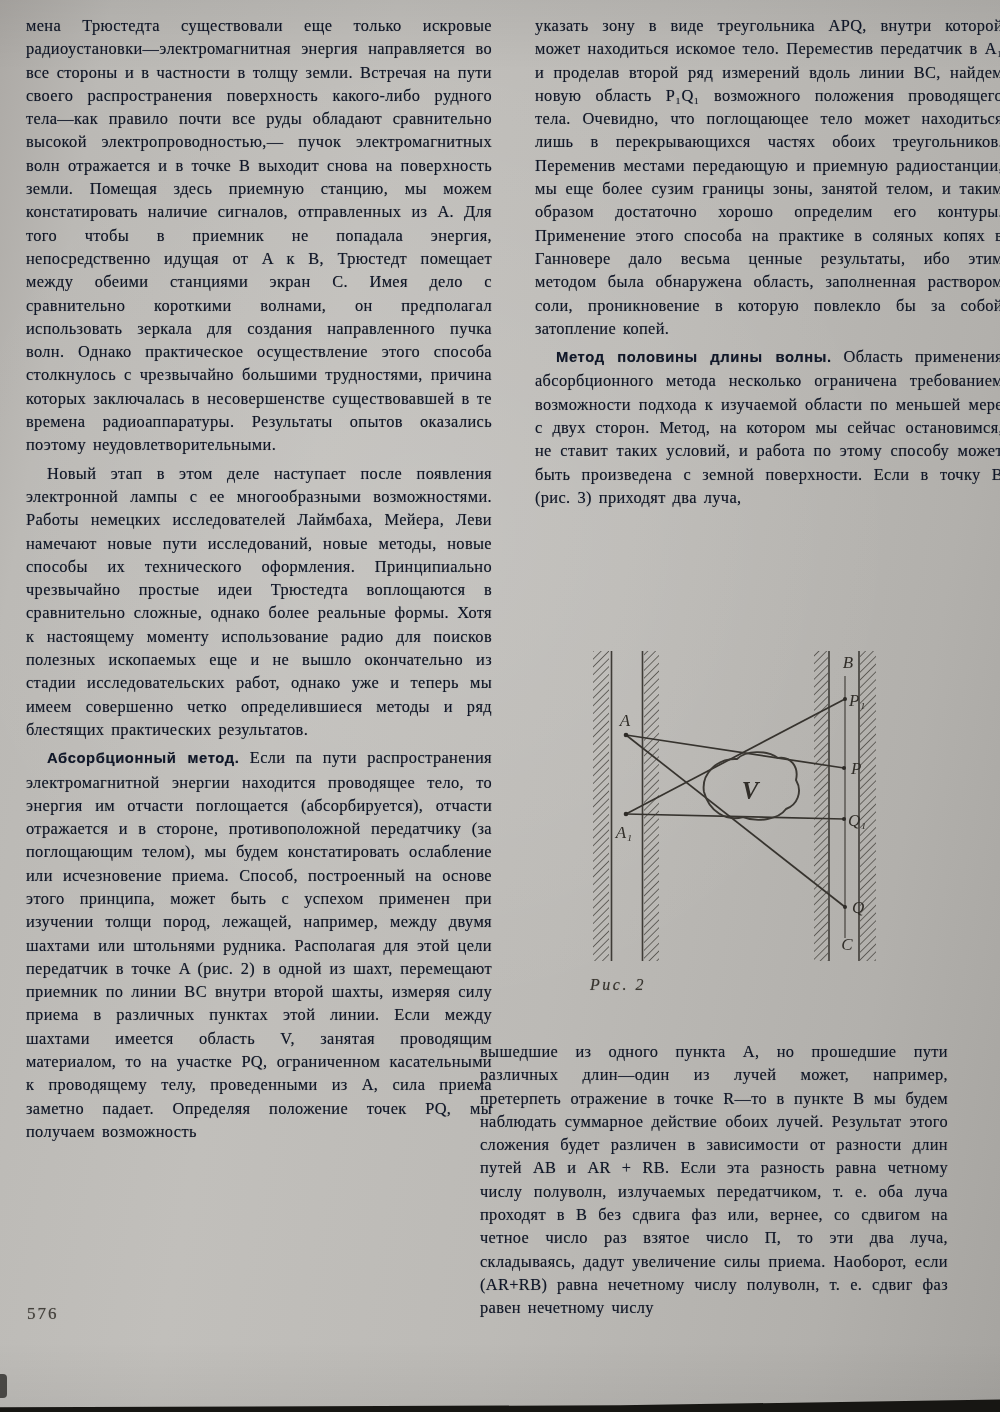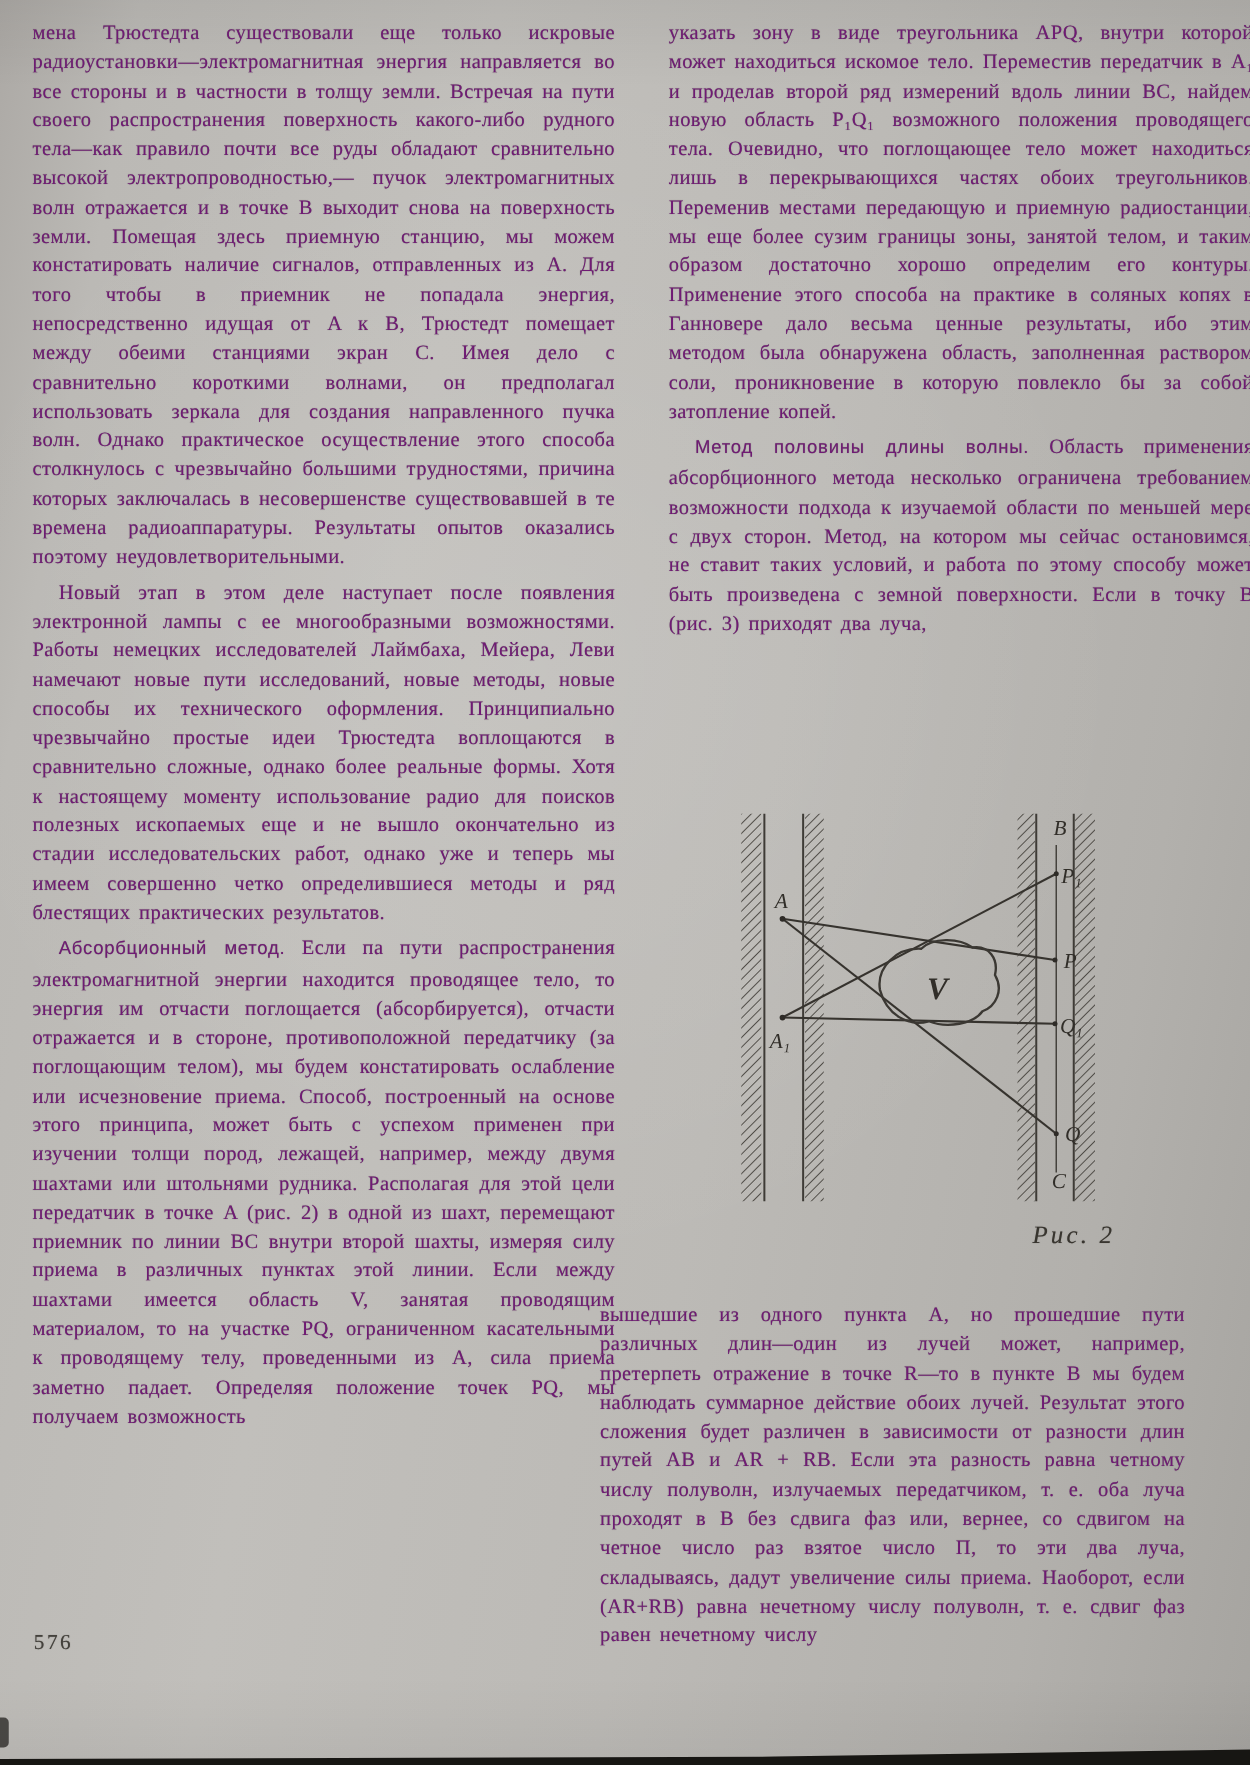--- a/index.html
+++ b/index.html
@@ -8,41 +8,41 @@
     background-color:#b8b6b2;
     background-image:
       radial-gradient(ellipse 70% 50% at 42% 38%, rgba(255,255,255,0.10), rgba(255,255,255,0) 70%),
       linear-gradient(180deg, rgba(0,0,0,0.06) 0%, rgba(0,0,0,0) 5%, rgba(0,0,0,0) 95%, rgba(0,0,0,0.05) 100%),
       linear-gradient(100deg, #aca9a5 0%, #bbb9b5 9%, #c1bfbb 32%, #bcbab6 58%, #b2b0ac 84%, #a6a4a0 100%);
     font-family:"Liberation Serif","DejaVu Serif",serif;
   }
   .col{
     position:absolute;
     font-size:16.4px;line-height:23.3px;
-    color:#701a75;
+    color:#0f172a;
     text-align:justify;
     letter-spacing:0.35px;word-spacing:2.5px;
     text-shadow:0 0 0.7px rgba(46,43,39,0.55);
   }
   .col-left{left:26px;top:14px;width:466px;}
   .col-right-top{left:535px;top:14px;width:468px;}
   .col-right-bottom{left:480px;top:1040px;width:468px;}
   .para{margin:0 0 5px 0;}
   .para:last-child{margin-bottom:0;}
   .indent{text-indent:21px;}
   .runin{
     font-family:"Liberation Sans","DejaVu Sans",sans-serif;
-    font-weight:normal;font-size:14.8px;letter-spacing:0.6px;word-spacing:3px;margin-top:24px;
+    font-weight:bold;font-size:14.8px;letter-spacing:0.6px;word-spacing:3px;margin-top:24px;
   }
   .figure-block{
     position:absolute;left:590px;top:646px;width:302px;margin:0;padding:0;
   }
   .fig-caption{
-    margin-top:10px;width:302px;text-align:right;
-    font-style:italic;font-size:20px;letter-spacing:2.5px;
+    margin-top:10px;width:302px;text-align:left;
+    font-style:italic;font-size:16px;letter-spacing:2.5px;
     color:#38352f;text-shadow:0 0 0.7px rgba(46,43,39,0.5);
   }
   .fig-label{
     font-family:"Liberation Serif","DejaVu Serif",serif;
     font-style:italic;font-size:17px;fill:#312e29;
   }
   .fig-label-v{
     font-family:"Liberation Serif","DejaVu Serif",serif;
     font-style:italic;font-weight:bold;font-size:25px;fill:#312e29;
   }

